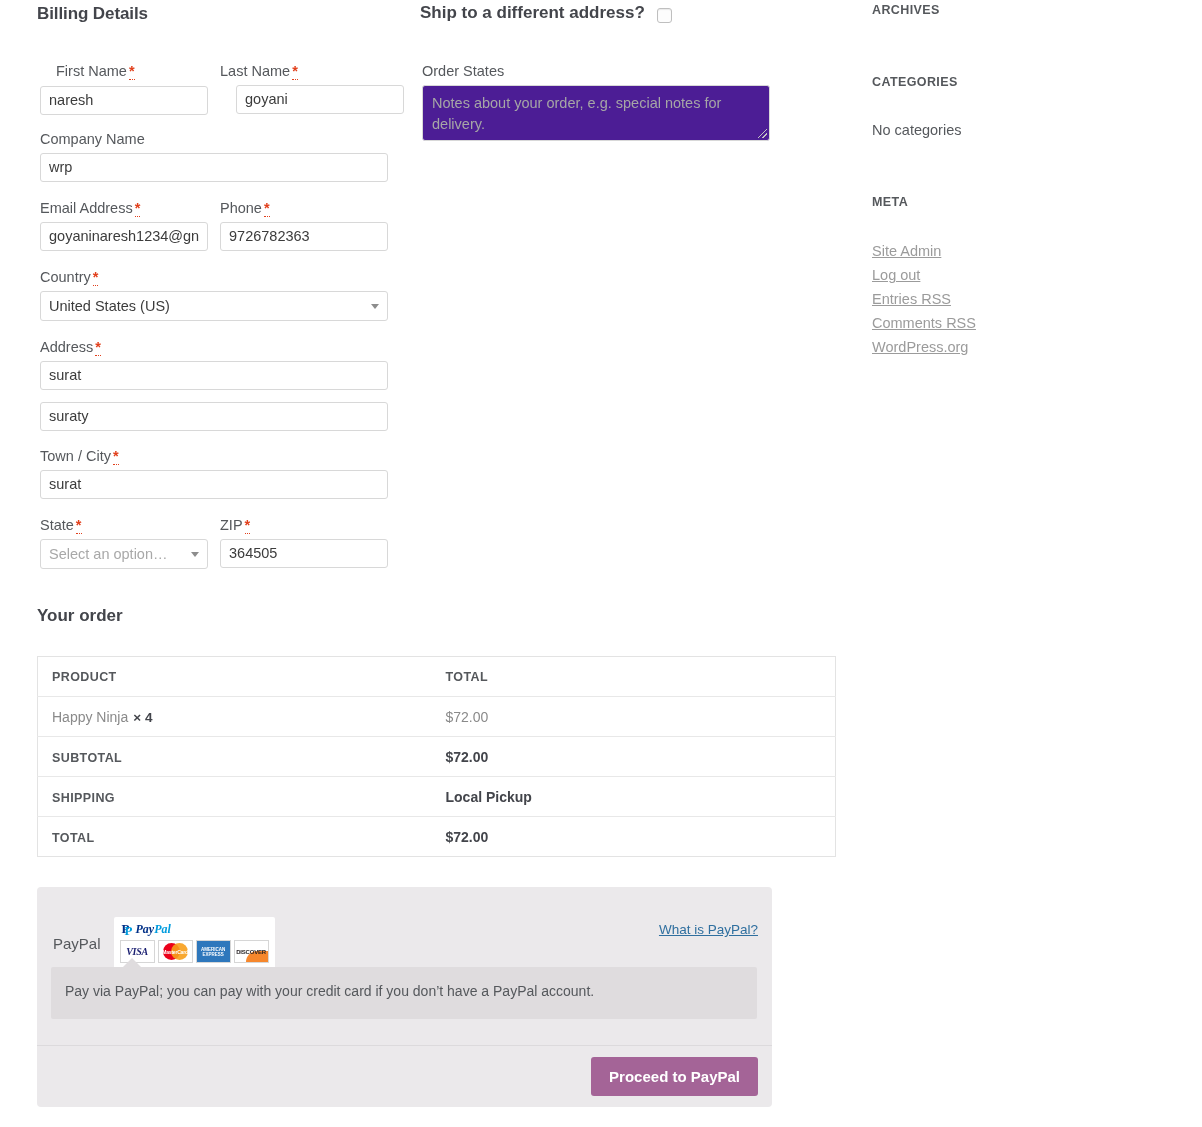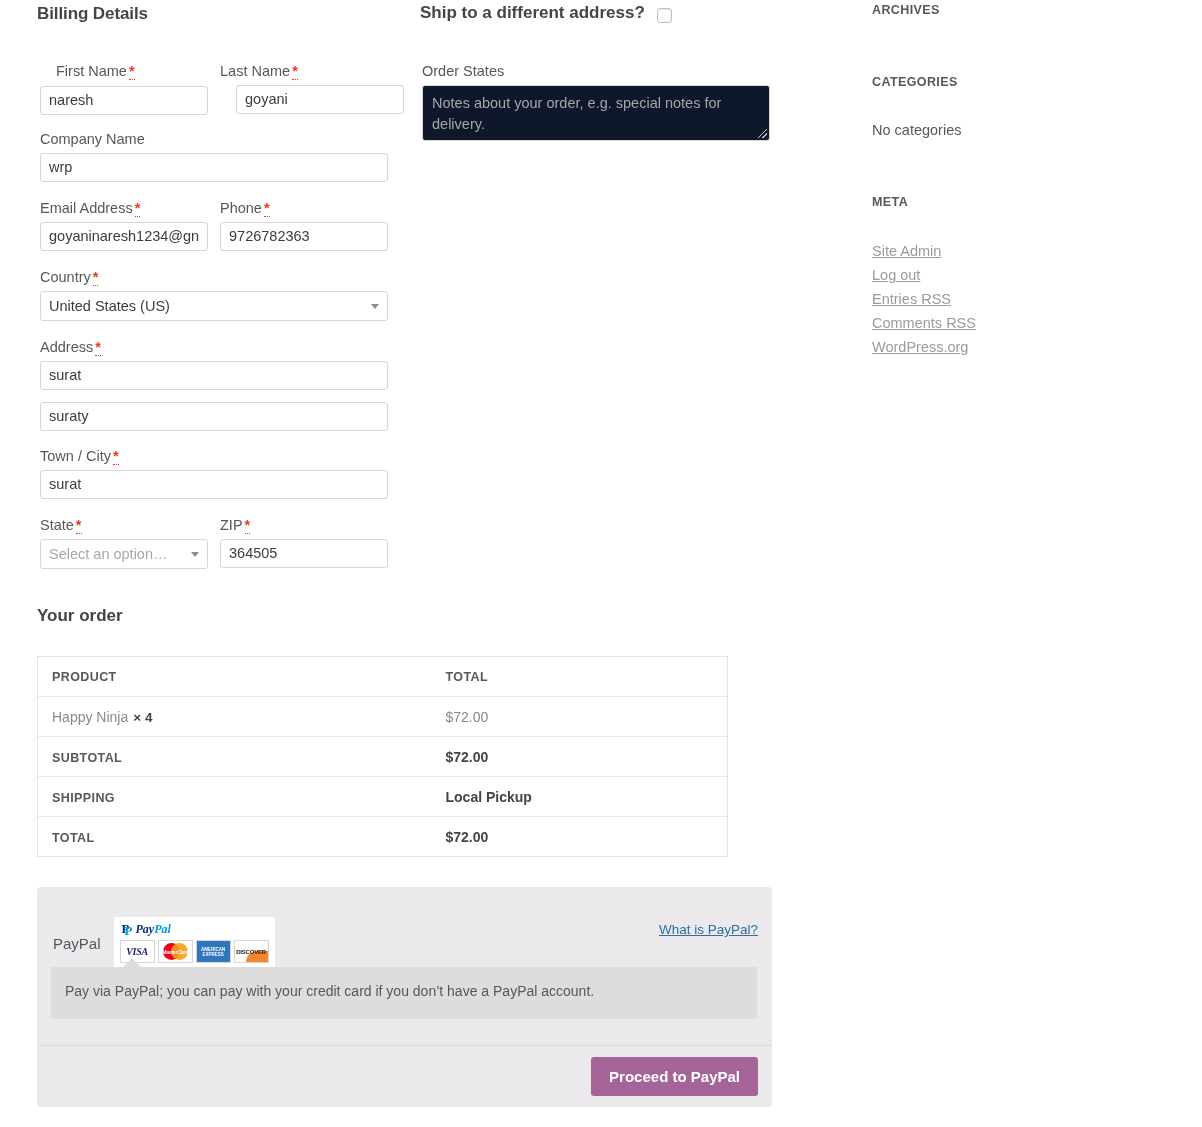--- a/index.html
+++ b/index.html
@@ -50,21 +50,21 @@
     border: 1px solid #d8d8d8; border-radius: 3px;
     font-size: 14.5px; color: #3c3c3c; padding: 0 8px; line-height: 28px;
     overflow: hidden; white-space: nowrap; }
   .sel.placeholder { color: #a8a8a8; }
   .caret {
     position: absolute; right: 8px; top: 12px;
     width: 0; height: 0; border-left: 4.5px solid transparent;
     border-right: 4.5px solid transparent; border-top: 5px solid #8d8d8d;
   }
   .ta {
-    position: absolute; background: #0f172a; border: 1px solid #d8d8d8;
+    position: absolute; background: #4c1d95; border: 1px solid #d8d8d8;
     border-radius: 3px; padding: 7px 9px;
     font-size: 14.5px; color: #a6a6a6; line-height: 21px;
   }
   .ta .grip {
     position: absolute; right: 2px; bottom: 2px; width: 9px; height: 9px;
     background:
       linear-gradient(135deg, transparent 45%, #c2c2c2 45%, #c2c2c2 55%, transparent 55%),
       linear-gradient(135deg, transparent 70%, #c2c2c2 70%, #c2c2c2 80%, transparent 80%);
   }
 
@@ -82,21 +82,21 @@
     color: #55585c; letter-spacing: 0.4px;
   }
   .sb-t { position: absolute; left: 872px; font-size: 14.5px; color: #55585c; }
   .sb-l {
     position: absolute; left: 872px; font-size: 14.5px; color: #9b9b9b;
     text-decoration: underline; cursor: pointer;
   }
 
   
   .otable {
-    position: absolute; left: 37px; top: 656px; width: 691px;
+    position: absolute; left: 37px; top: 656px; width: 799px;
     border: 1px solid #e3e3e3; border-radius: 3px;
     border-collapse: collapse; background: #fff;
   }
   .otable td, .otable th {
     text-align: left; padding: 0 14px; height: 40px; vertical-align: middle;
     border-bottom: 1px solid #e8e8e8; font-weight: normal;
   }
   .otable tr:last-child td { border-bottom: none; }
   .otable th {
     font-size: 12.5px; font-weight: bold; color: #55585c; letter-spacing: 0.4px;

